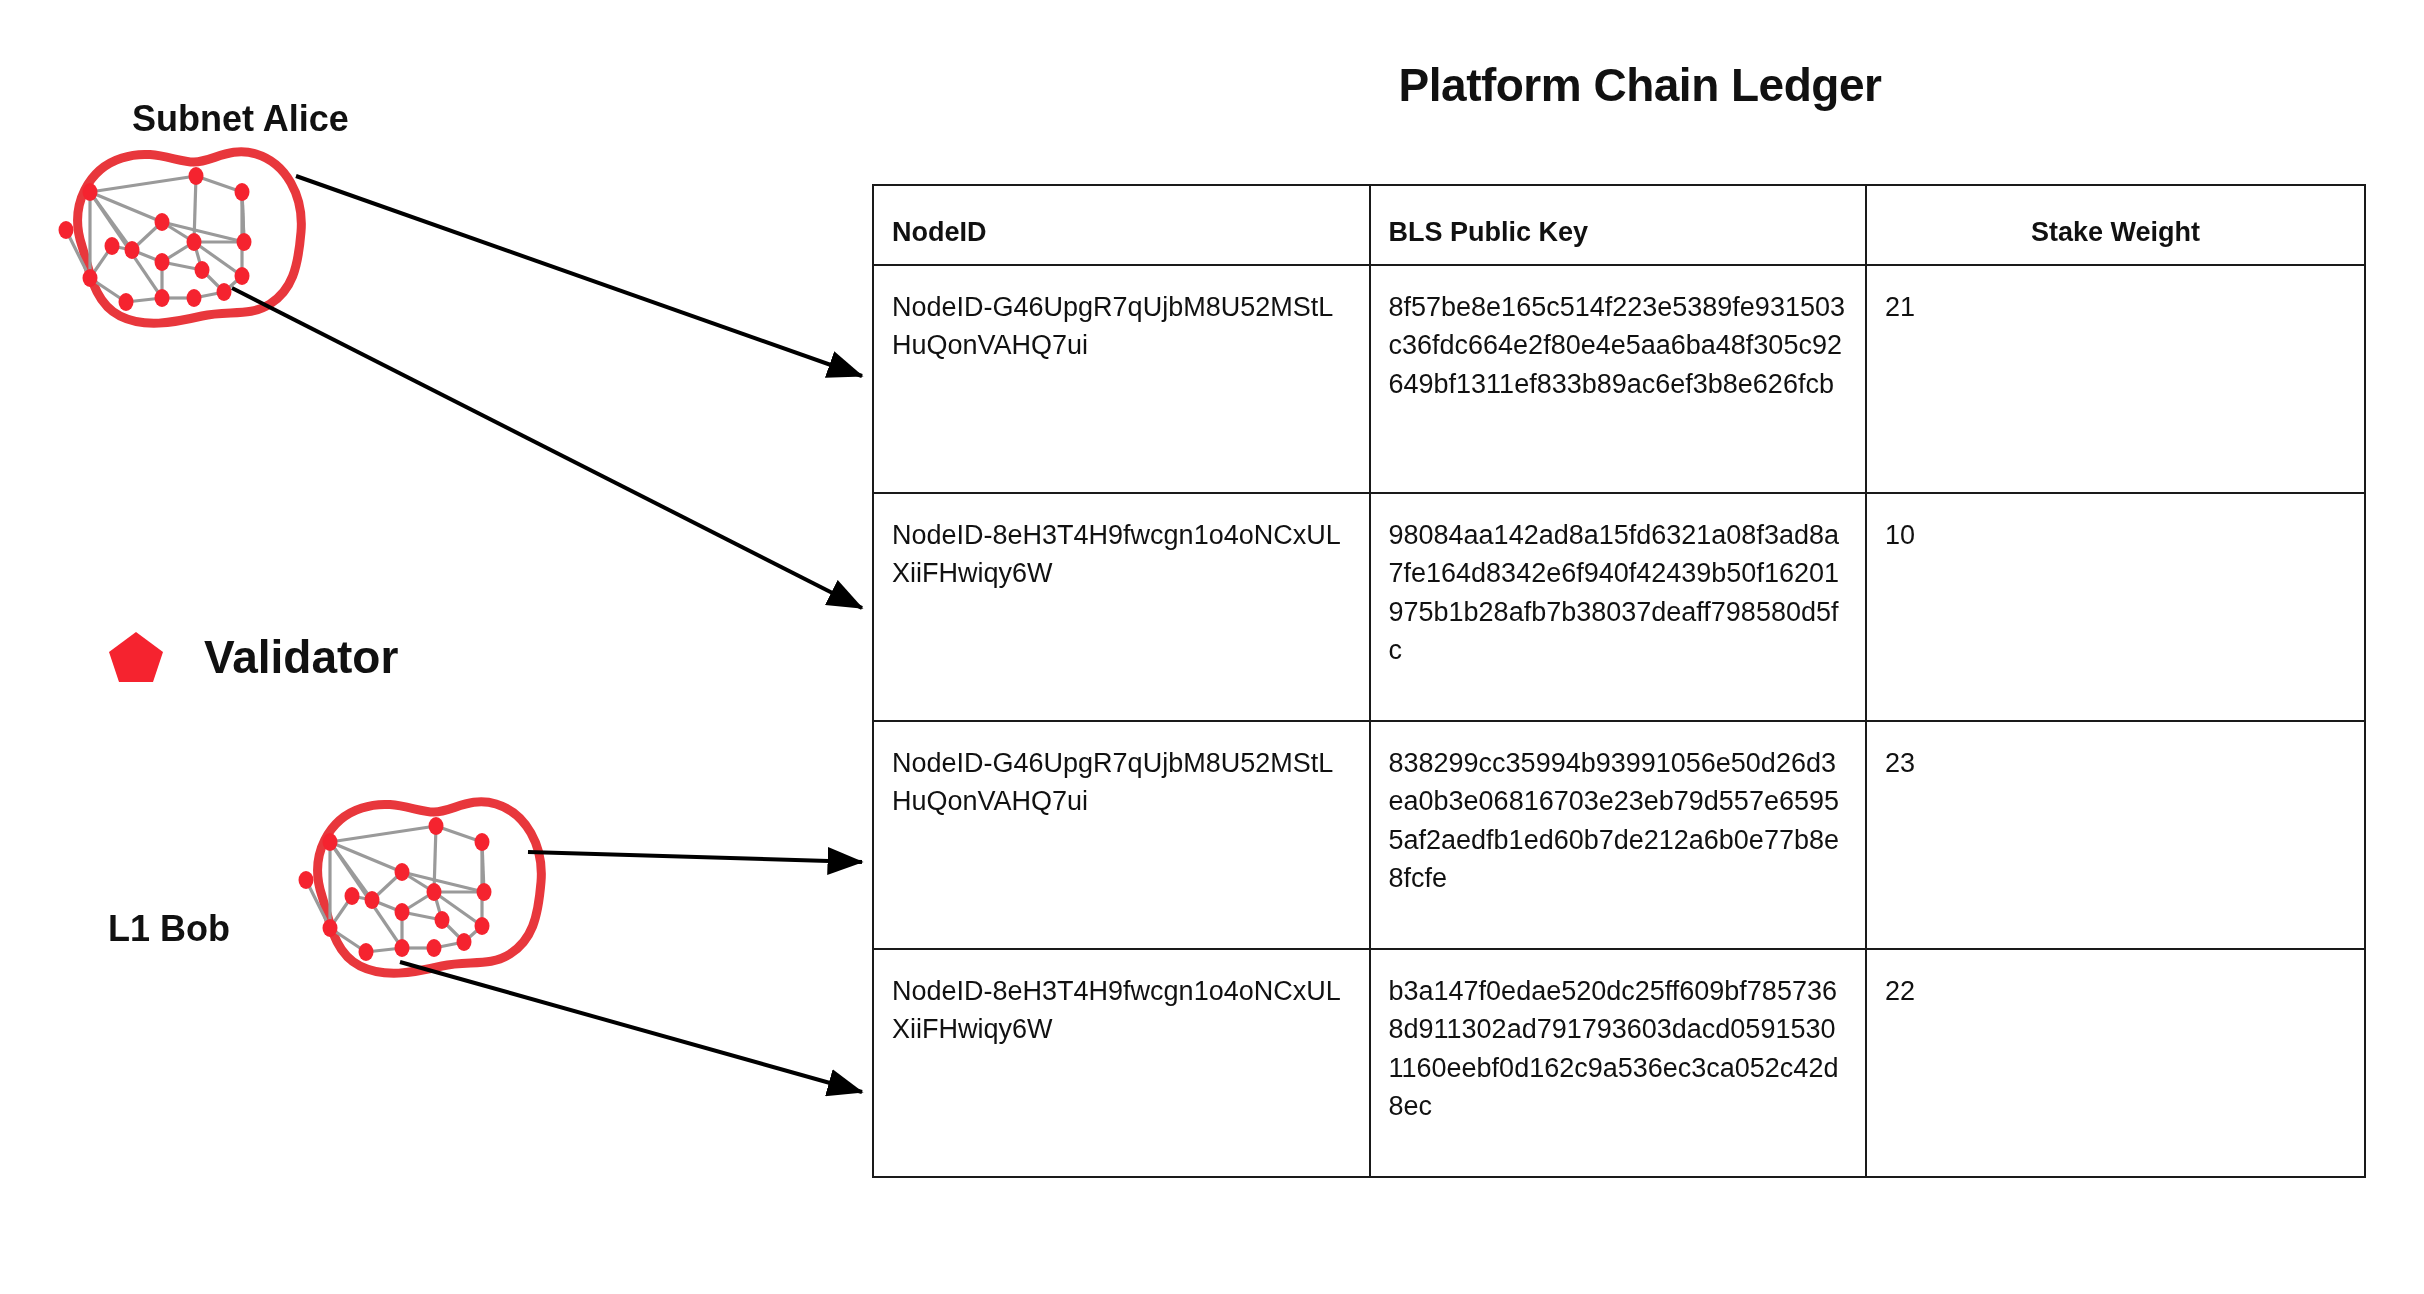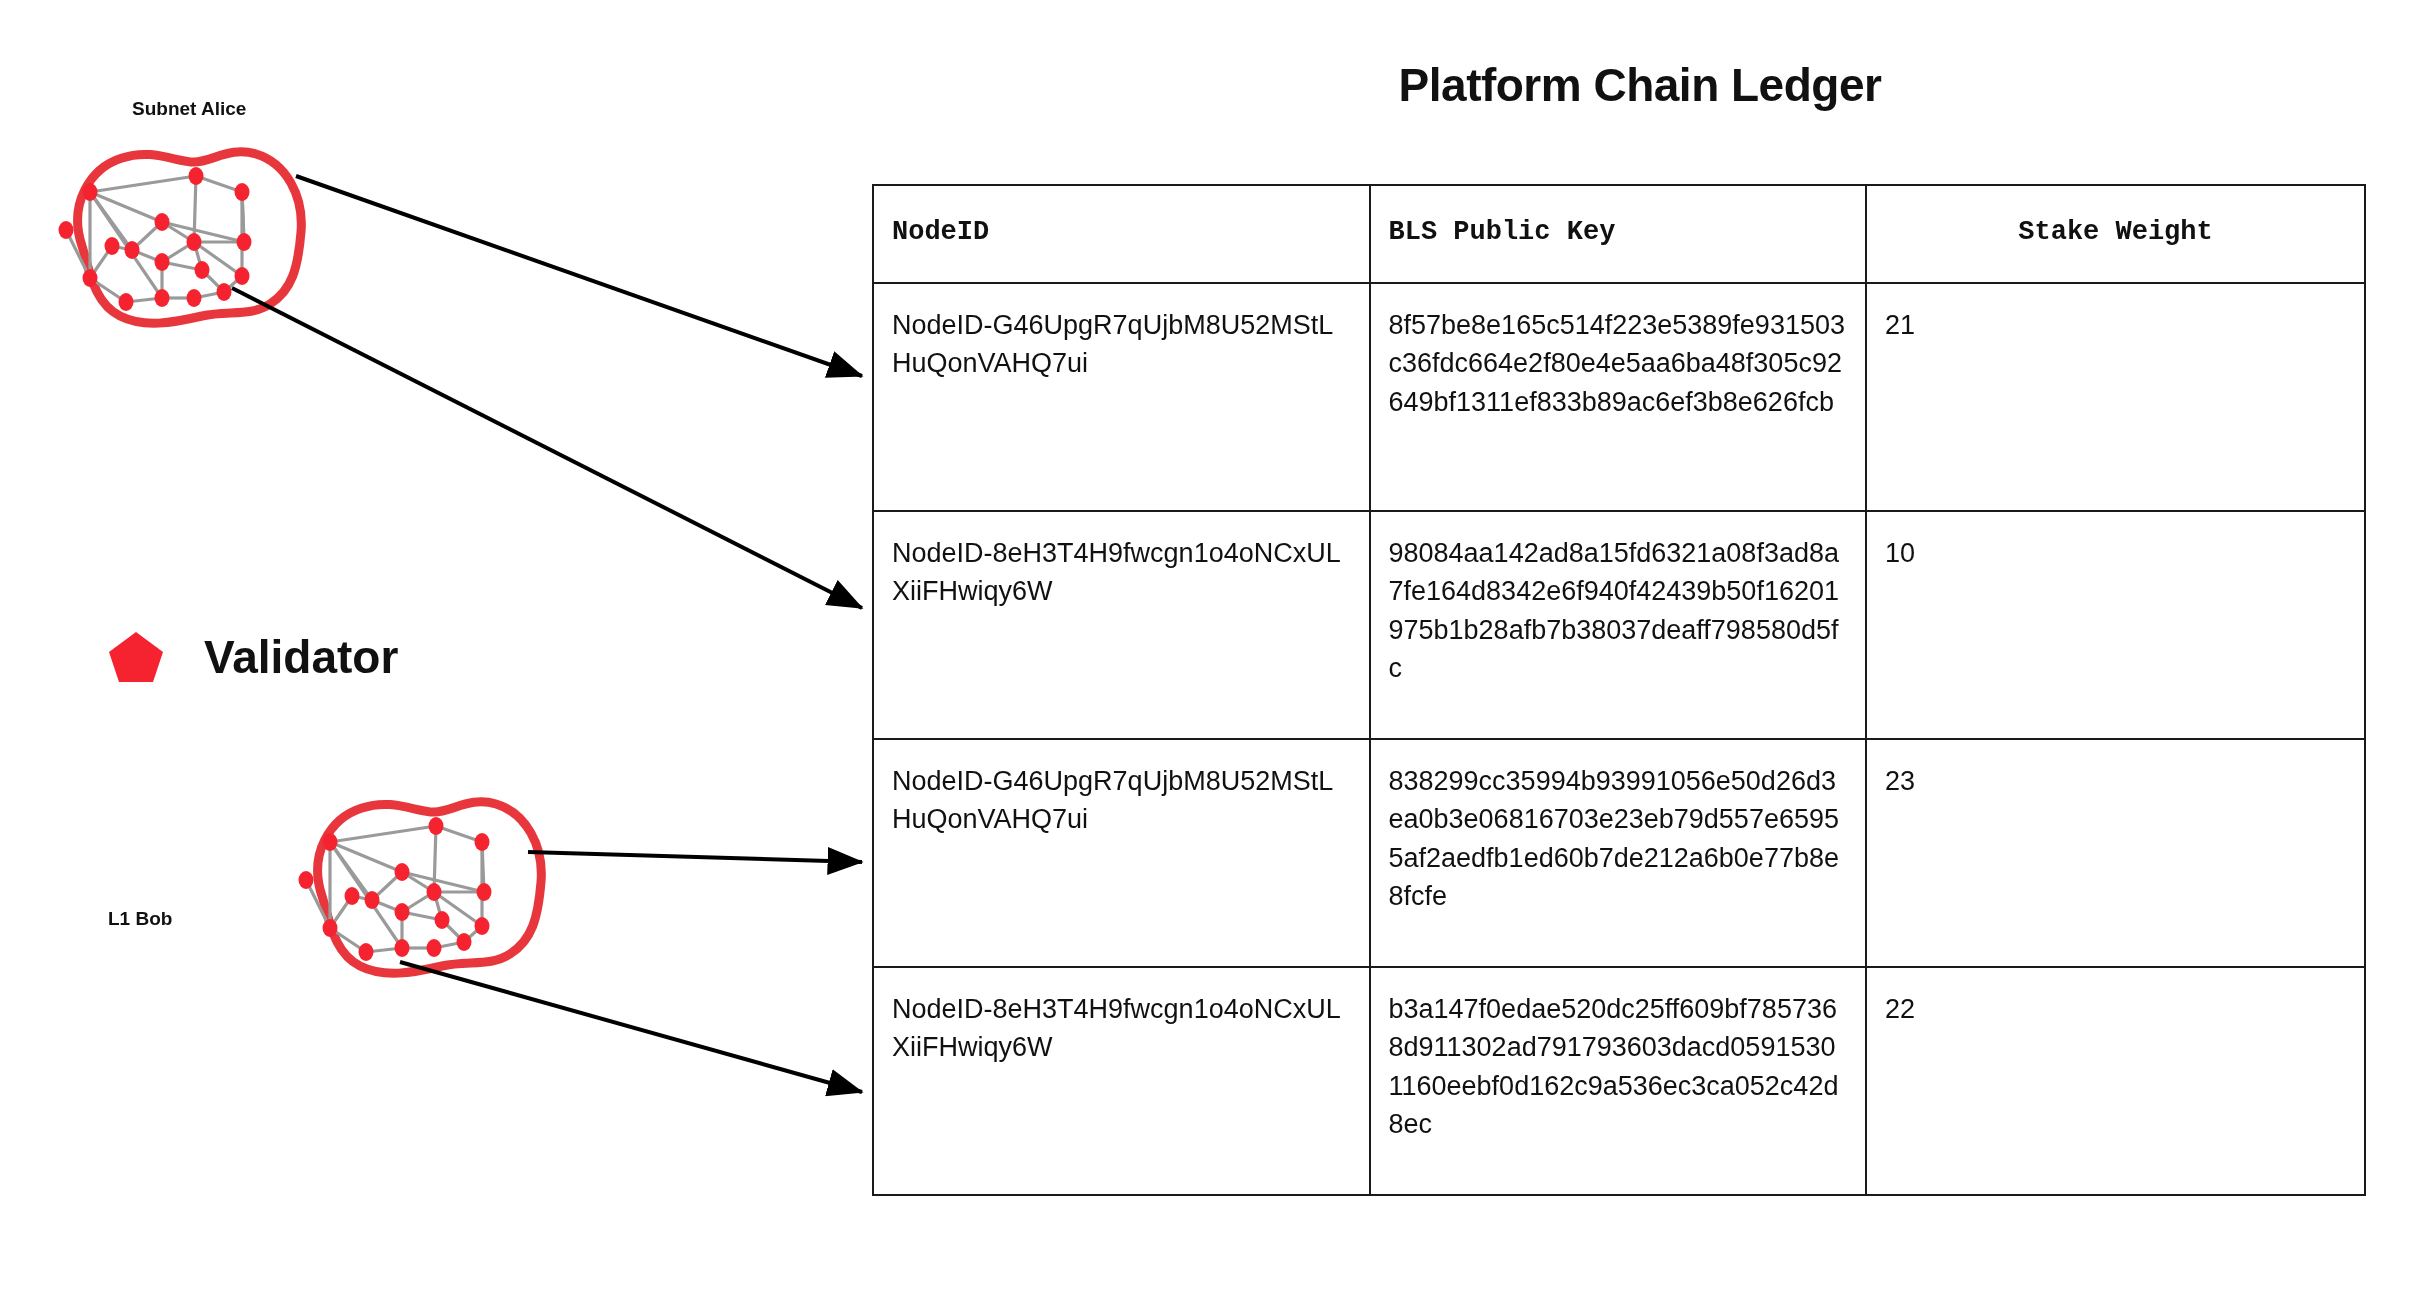--- a/index.html
+++ b/index.html
@@ -25,21 +25,21 @@
     text-align: center;
     font-size: 46px;
     font-weight: bold;
     letter-spacing: -0.5px;
     color: #111111;
   }
 
   
   .blob-label {
     position: absolute;
-    font-size: 19px;
+    font-size: 36px;
     font-weight: bold;
     color: #111111;
     white-space: nowrap;
   }
   #label-subnet-alice { left: 132px; top: 98px; }
   #label-l1-bob       { left: 108px; top: 908px; }
 
   
   #legend-validator {
     position: absolute;
@@ -86,22 +86,21 @@
     line-height: 1.42;
     color: #111111;
     word-break: break-all;
     overflow-wrap: break-word;
   }
   #ledger-table thead th {
     font-weight: bold;
     height: 64px;
     vertical-align: middle;
     padding-top: 14px;
-    padding-bottom: 18px;
-    font-family: Liberation Mono, monospace;
+    padding-bottom: 0;
   }
   #ledger-table thead th.col-node,
   #ledger-table thead th.col-bls { text-align: left; }
   #ledger-table thead th.col-stake { text-align: center; }
   #ledger-table tbody td { height: 182px; }
   #ledger-table td.cell-stake { word-break: normal; }
 
   .col-node  { width: 360px; }
   .col-bls   { width: 360px; }
   .col-stake { width: 362px; margin-left: 30px; }

